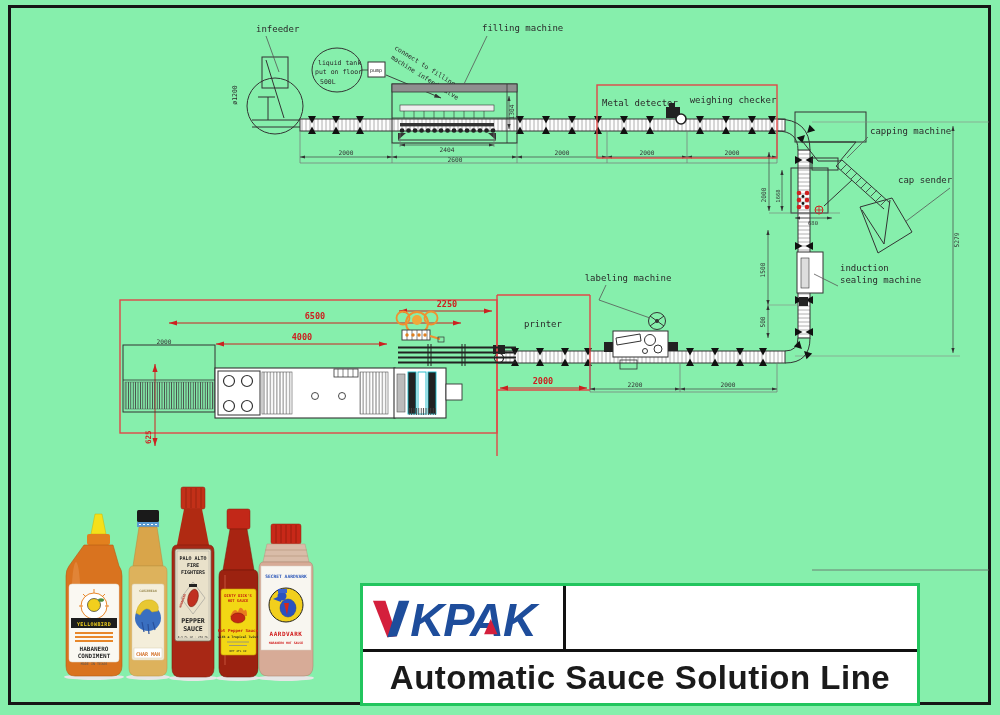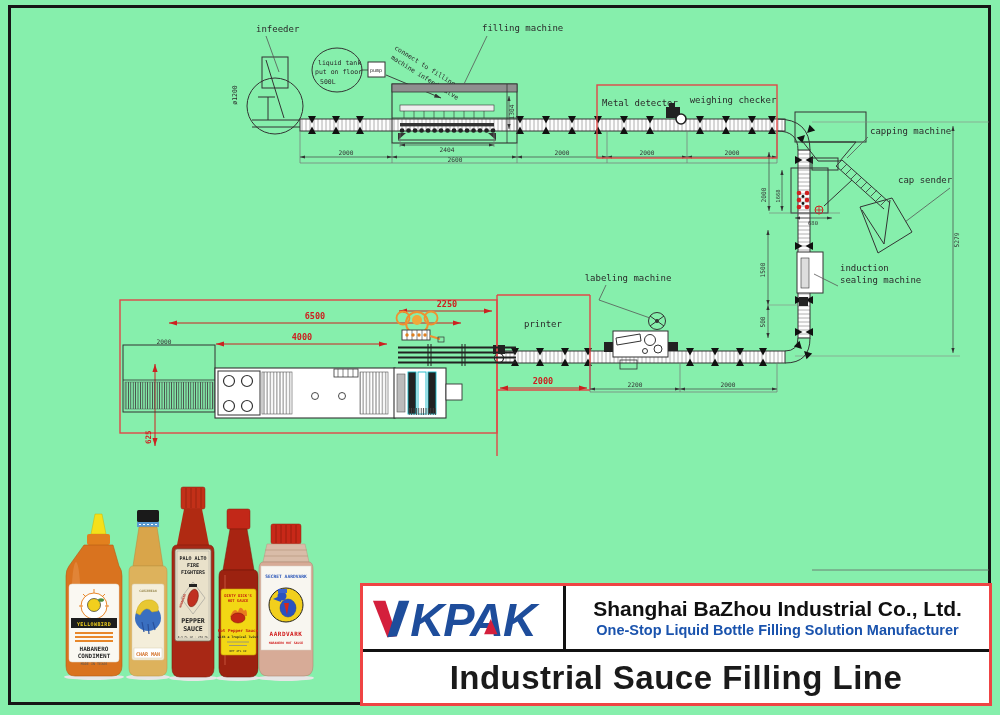--- a/index.html
+++ b/index.html
@@ -1,21 +1,21 @@
 <!DOCTYPE html>
 <html><head>
 <meta charset="utf-8">
 <style>
   html,body{margin:0;padding:0;background:#fff;width:1000px;height:715px;overflow:hidden;
     font-family:"Liberation Sans",sans-serif;}
   #stage{position:relative;width:1000px;height:715px;background:#86efac;}
   #frame{position:absolute;left:8px;top:5px;width:983px;height:700px;border:3px solid #161616;box-sizing:border-box;}
   #cad{position:absolute;left:0;top:0;}
   
-  #logoTable{position:absolute;left:360px;top:583px;width:632px;height:123px;border:3px solid #ef4444;
+  #logoTable{position:absolute;left:360px;top:583px;width:560px;height:123px;border:3px solid #22c55e;
     box-sizing:border-box;background:#fff;display:flex;flex-direction:column;}
   #logoRow1{display:flex;flex:0 0 63px;border-bottom:3px solid #111;}
   #logoCell{flex:0 0 200px;border-right:3px solid #111;display:flex;align-items:center;justify-content:center;}
   #companyCell{flex:1;display:flex;flex-direction:column;align-items:center;justify-content:center;line-height:1.12;}
   #companyName{font-size:21px;font-weight:bold;color:#101010;letter-spacing:0px;}
   #tagline{font-size:14.5px;font-weight:bold;color:#1a53ad;margin-top:1px;}
   #titleRow{flex:1;display:flex;align-items:center;justify-content:center;}
   #productTitle{font-size:33px;font-weight:600;color:#1a1a1a;letter-spacing:0.5px;}
   text{font-family:"DejaVu Sans Mono",monospace;fill:#2a2a2a;}
   .lbl{font-size:9px;}
@@ -524,22 +524,18 @@
   <div id="logoTable">
     <div id="logoRow1">
       <div id="logoCell">
         <svg width="182" height="48" viewBox="0 0 190 50">
           <polygon points="1,7 14,7 26,44 16,45" fill="#d41f3c"></polygon>
           <polygon points="16,45 26,44 39,7 28,7" fill="#1e4d9b"></polygon>
           <text x="40" y="44" style="font-family:'Liberation Sans',sans-serif;font-size:49px;font-weight:bold;font-style:italic;fill:#1e4d9b;letter-spacing:-1px">KPAK</text>
           <polygon points="117,42 131,42 124,26" fill="#d41f3c"></polygon>
         </svg>
       </div>
-      <div id="companyCell">
-        <div id="companyName">Shanghai BaZhou Industrial Co., Ltd.</div>
-        <div id="tagline">One-Stop Liquid Bottle Filling Solution Manufacturer</div>
-      </div>
     </div>
     <div id="titleRow">
-      <div id="productTitle">Industrial Sauce Filling Line</div>
+      <div id="productTitle">Automatic Sauce Solution Line</div>
     </div>
   </div>
 </div>
 
 </body></html>

